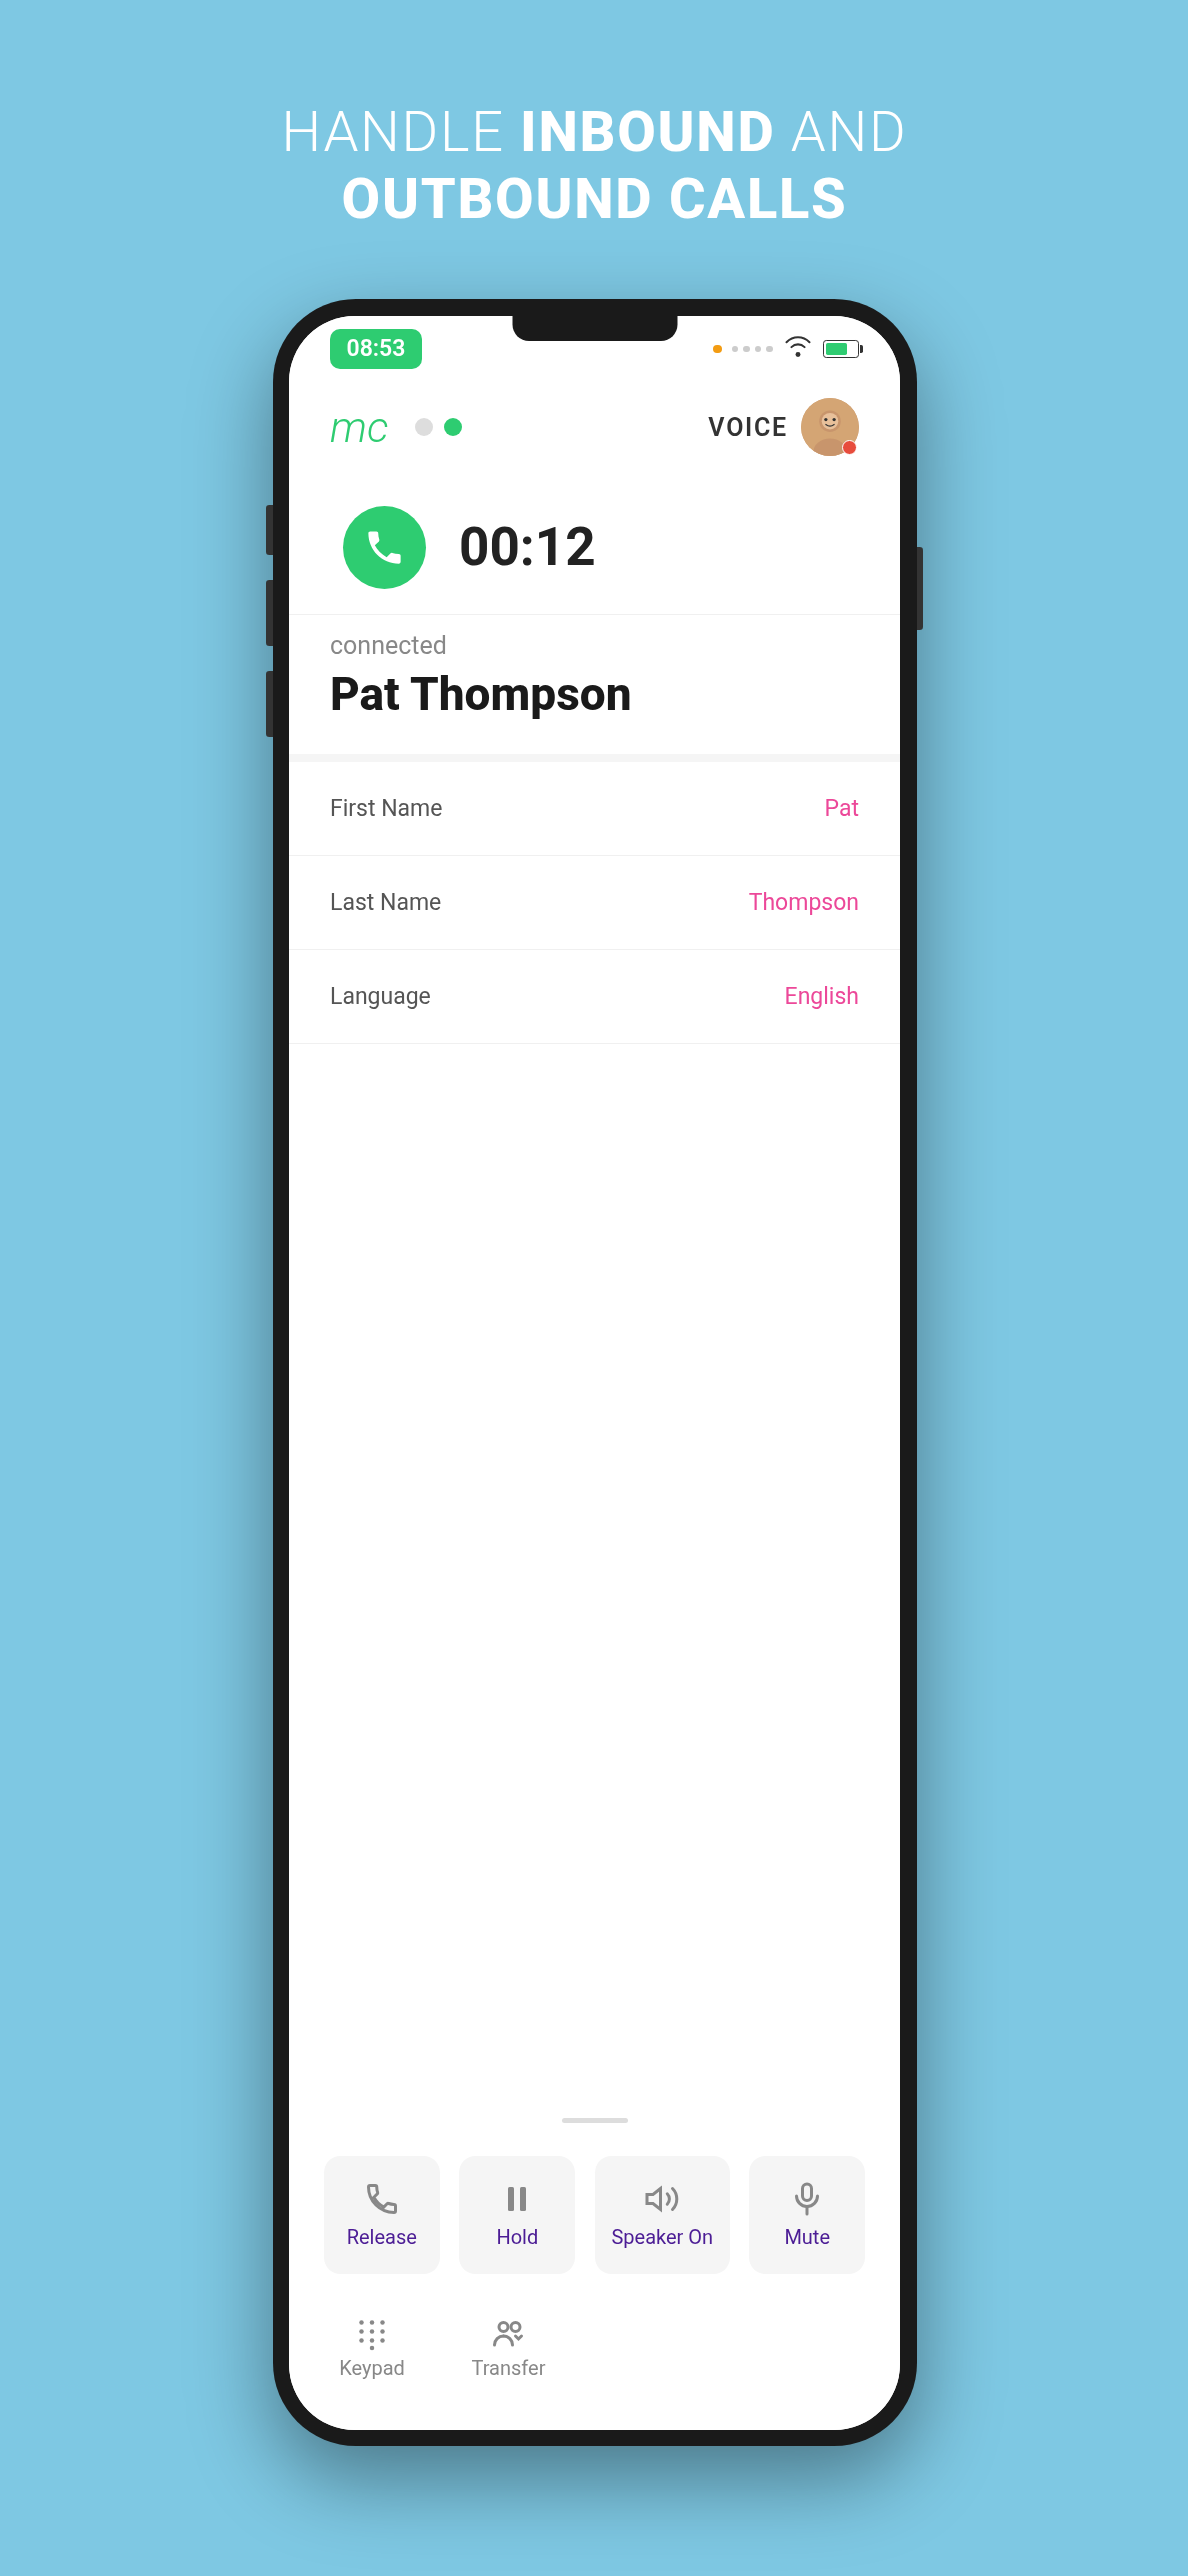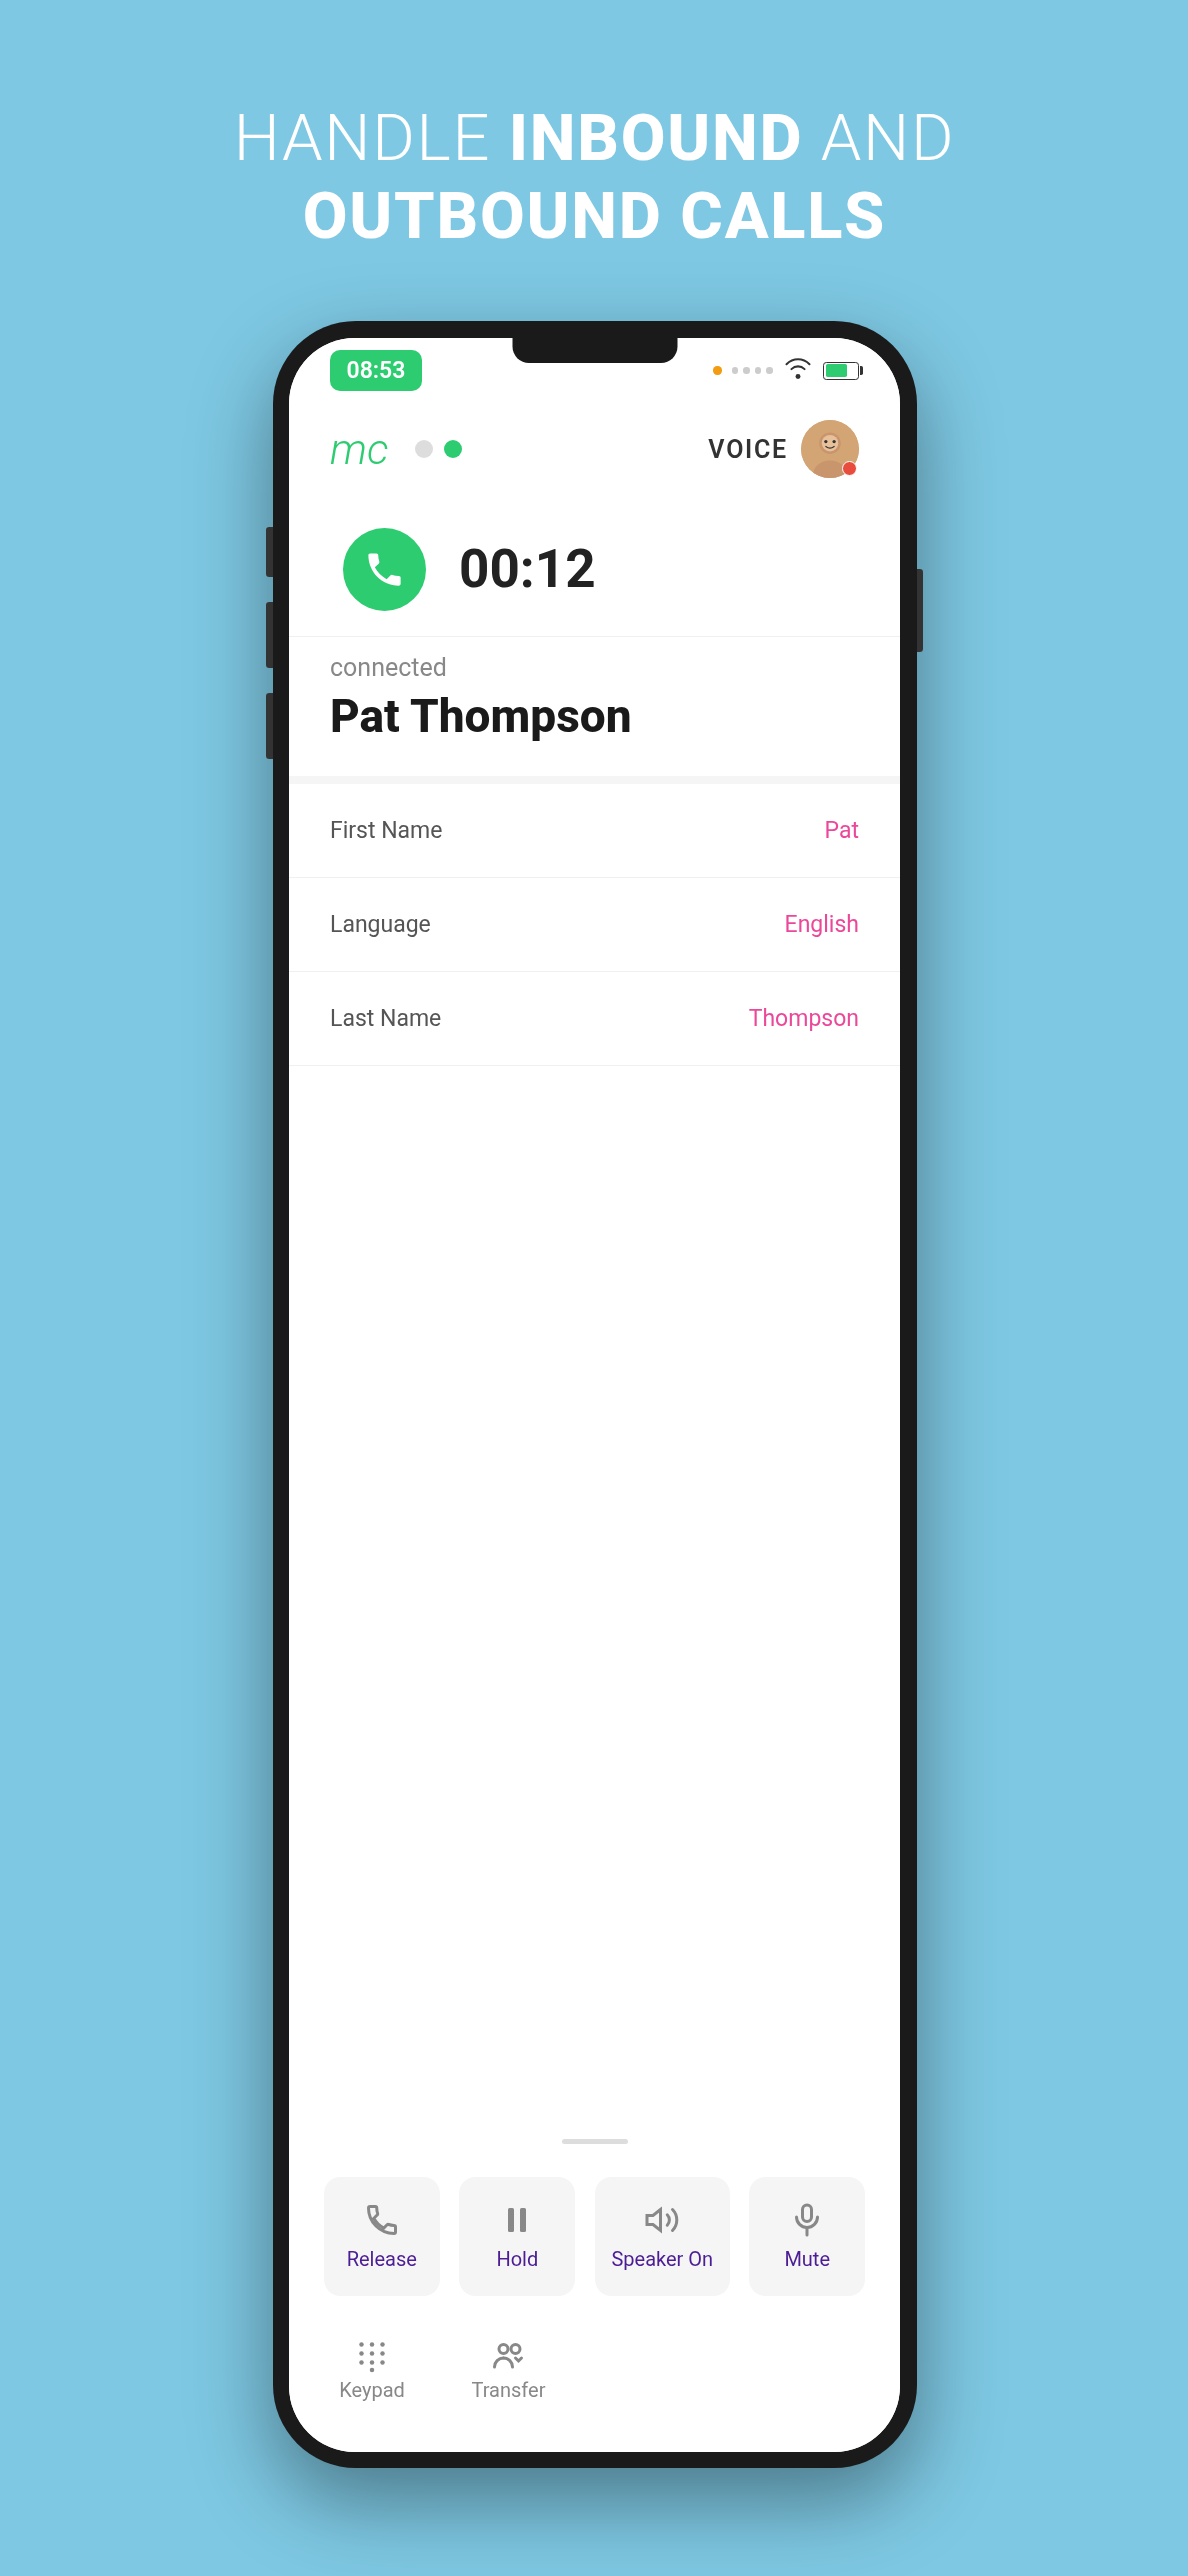--- a/index.html
+++ b/index.html
@@ -16,21 +16,21 @@
 
     .page-header {
       text-align: center;
       margin-top: 99px;
       margin-bottom: 66px;
       color: white;
       line-height: 1.2;
     }
 
     .page-header h1 {
-      font-size: 65px;
+      font-size: 56px;
       font-weight: 300;
       letter-spacing: 1.7px;
     }
 
     .page-header h1 strong {
       font-weight: 800;
     }
 
     
     .phone-frame {
@@ -514,26 +514,26 @@
         <div class="connected-label">connected</div>
         <div class="contact-name">Pat Thompson</div>
       </div>
 
       <div class="fields-section">
         <div class="field-row">
           <span class="field-label">First Name</span>
           <span class="field-value">Pat</span>
         </div>
         <div class="field-row">
+          <span class="field-label">Last Name</span>
+          <span class="field-value">Thompson</span>
+        </div>
+        <div class="field-row">
           <span class="field-label">Language</span>
           <span class="field-value">English</span>
-        </div>
-        <div class="field-row">
-          <span class="field-label">Last Name</span>
-          <span class="field-value">Thompson</span>
         </div>
       </div>
 
       <div class="empty-space"></div>
 
       <div class="drag-handle-container">
         <div class="drag-handle"></div>
       </div>
 
       <div class="action-buttons">

